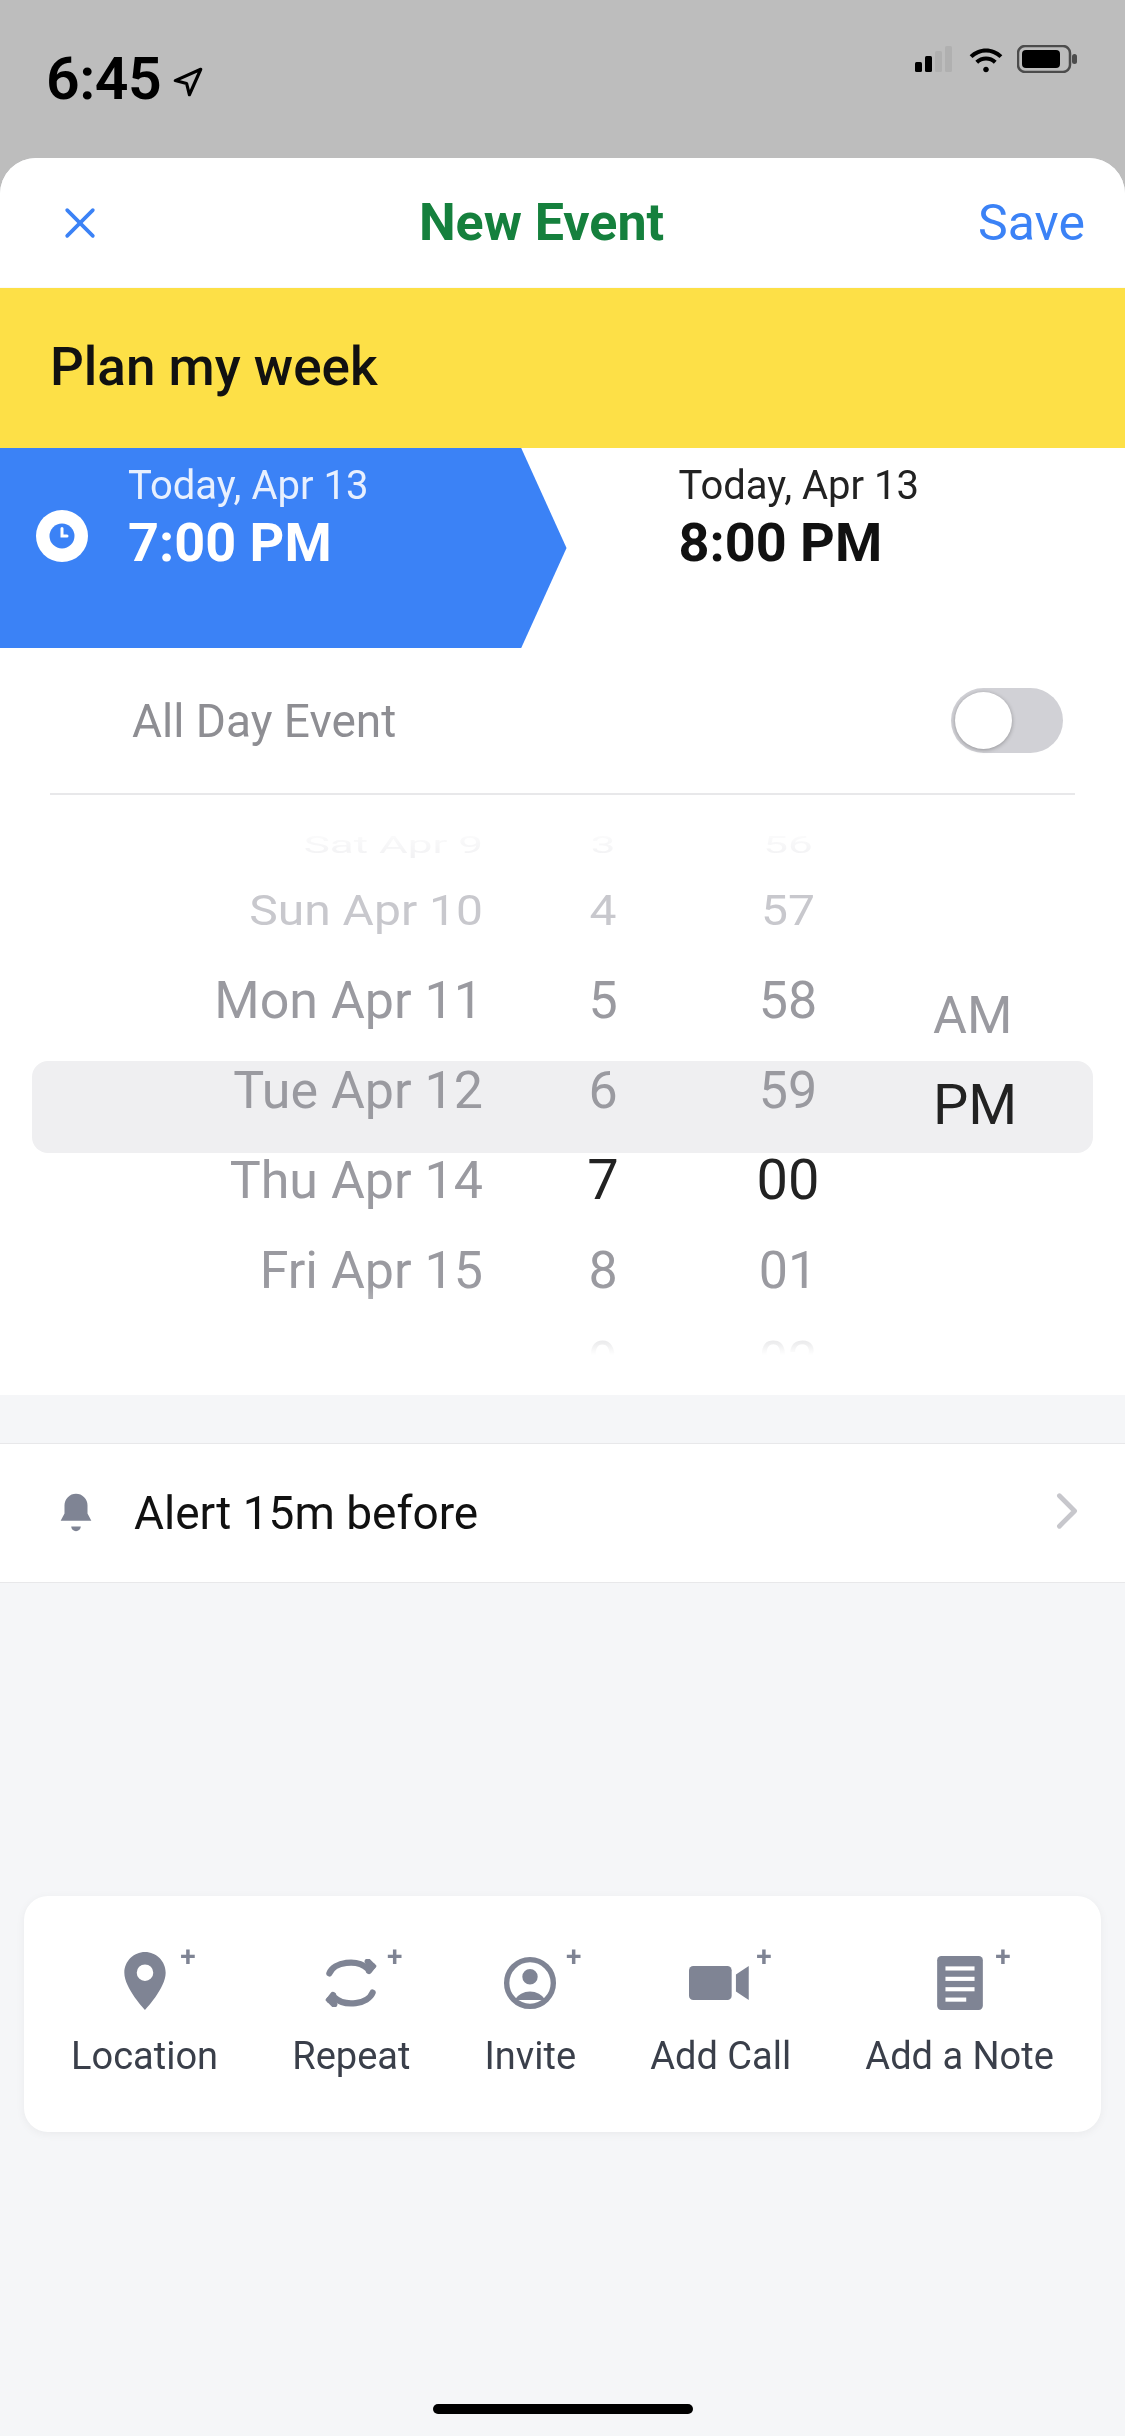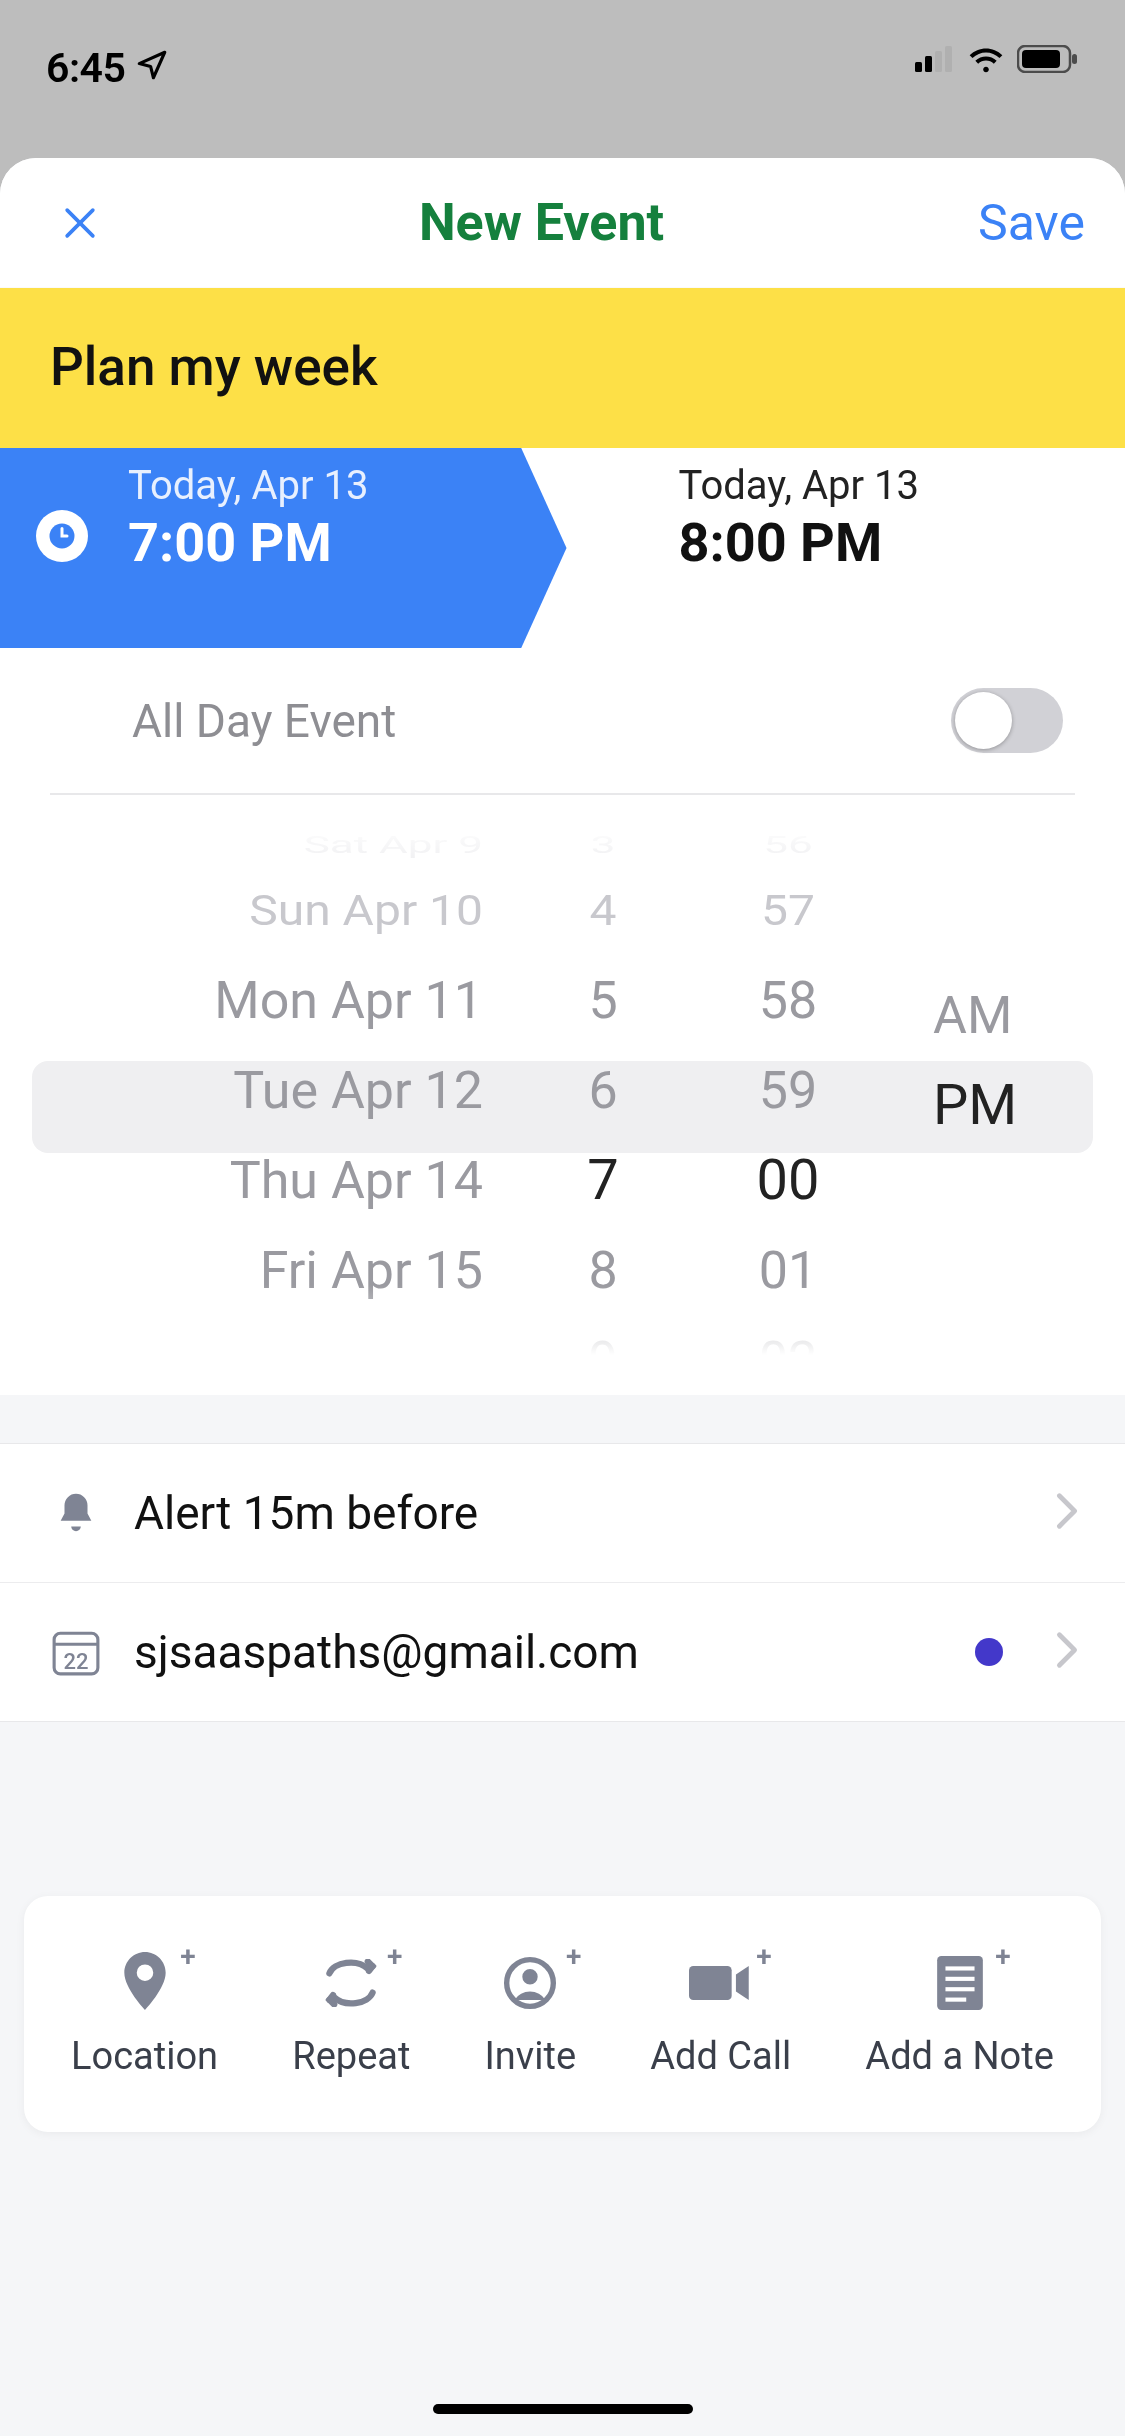--- a/index.html
+++ b/index.html
@@ -1,21 +1,21 @@
 <!DOCTYPE html>
 <html><head>
 <meta charset="utf-8">
 <style>
   * { margin:0; padding:0; box-sizing:border-box; font-family:-apple-system, BlinkMacSystemFont, "Segoe UI", Roboto, Helvetica, Arial, sans-serif; -webkit-font-smoothing:antialiased; }
   html,body { width:1125px; height:2436px; background:#bdbdbd; }
   .device { width:1125px; height:2436px; background:#bdbdbd; position:relative; overflow:hidden; }
 
   
   .status-bar { height:150px; display:flex; align-items:flex-start; justify-content:space-between; padding:44px 46px 0 46px; }
-  .status-time { font-size:41px; font-weight:600; letter-spacing:-0.5px; display:flex; align-items:center; gap:10px; }
+  .status-time { font-size:59px; font-weight:600; letter-spacing:-0.5px; display:flex; align-items:center; gap:10px; }
   .status-icons { display:flex; align-items:center; gap:10px; }
 
   
   .sheet { position:absolute; left:0; right:0; top:158px; bottom:0; background:#f5f6f8; border-top-left-radius:36px; border-top-right-radius:36px; overflow:hidden; }
 
   
   .navbar { background:#ffffff; height:130px; display:flex; align-items:center; justify-content:space-between; padding:0 40px 0 55px; border-bottom:1px solid rgba(0,0,0,0.02); }
   .navbar .title { font-size:52px; font-weight:700; color:#15803d; }
   .navbar .save { font-size:50px; font-weight:400; color:#3b82f6; }
   .navbar .close { width:50px; height:50px; display:flex; align-items:center; justify-content:center; }
@@ -214,36 +214,20 @@
               <path d="M9.5 19a2.5 2.5 0 0 0 5 0z"></path>
             </svg>
         </div>
         <div class="label">Alert 15m before</div>
         <div class="chevron">
           <svg width="24" height="38" viewBox="0 0 12 20" fill="none" stroke="#c7c7cc" stroke-width="2.5" stroke-linecap="round" stroke-linejoin="round">
               <polyline points="2,2 10,10 2,18"></polyline>
             </svg>
         </div>
       </div>
-      <div class="row">
-        <div class="icon-slot" style="position:relative">
-          <svg width="50" height="50" viewBox="0 0 32 32" fill="none" stroke="#7f8494" stroke-width="2">
-              <rect x="2" y="4" width="28" height="26" rx="4"></rect>
-              <line x1="2" y1="11" x2="30" y2="11"></line>
-            </svg>
-          <span style="position:absolute; font-size:22px; color:#7f8494; top:22px; font-weight:500;">22</span>
-        </div>
-        <div class="label">sjsaaspaths@gmail.com</div>
-        <div class="dot"></div>
-        <div class="chevron">
-          <svg width="24" height="38" viewBox="0 0 12 20" fill="none" stroke="#c7c7cc" stroke-width="2.5" stroke-linecap="round" stroke-linejoin="round">
-              <polyline points="2,2 10,10 2,18"></polyline>
-            </svg>
-        </div>
-      </div>
     </div>
 
     <div class="actionbar">
       <div class="action">
         <div class="icon-wrap">
           <span>
             <svg width="52" height="62" viewBox="0 0 24 30" fill="#7f8494">
                 <path d="M12 0C6.5 0 2 4.5 2 10c0 7.5 10 18 10 18s10-10.5 10-18C22 4.5 17.5 0 12 0zm0 14a4 4 0 1 1 0-8 4 4 0 0 1 0 8z"></path>
               </svg>
           </span>

